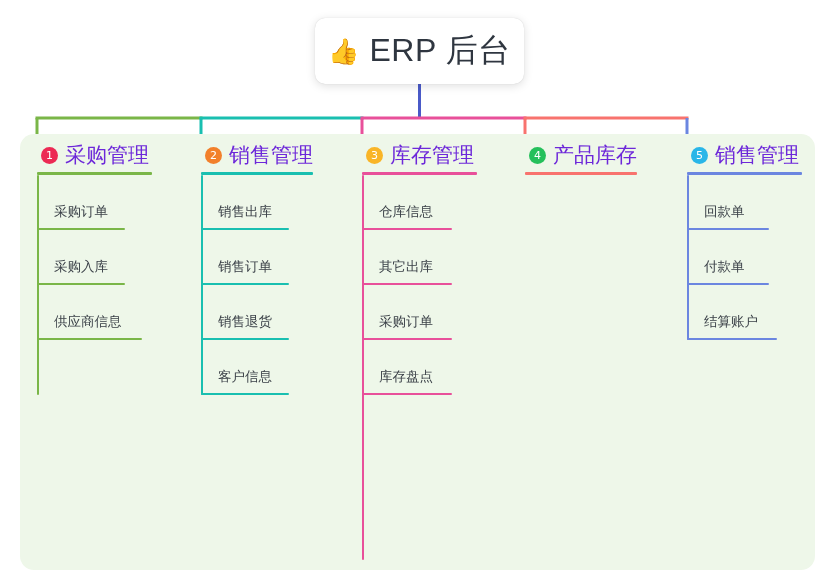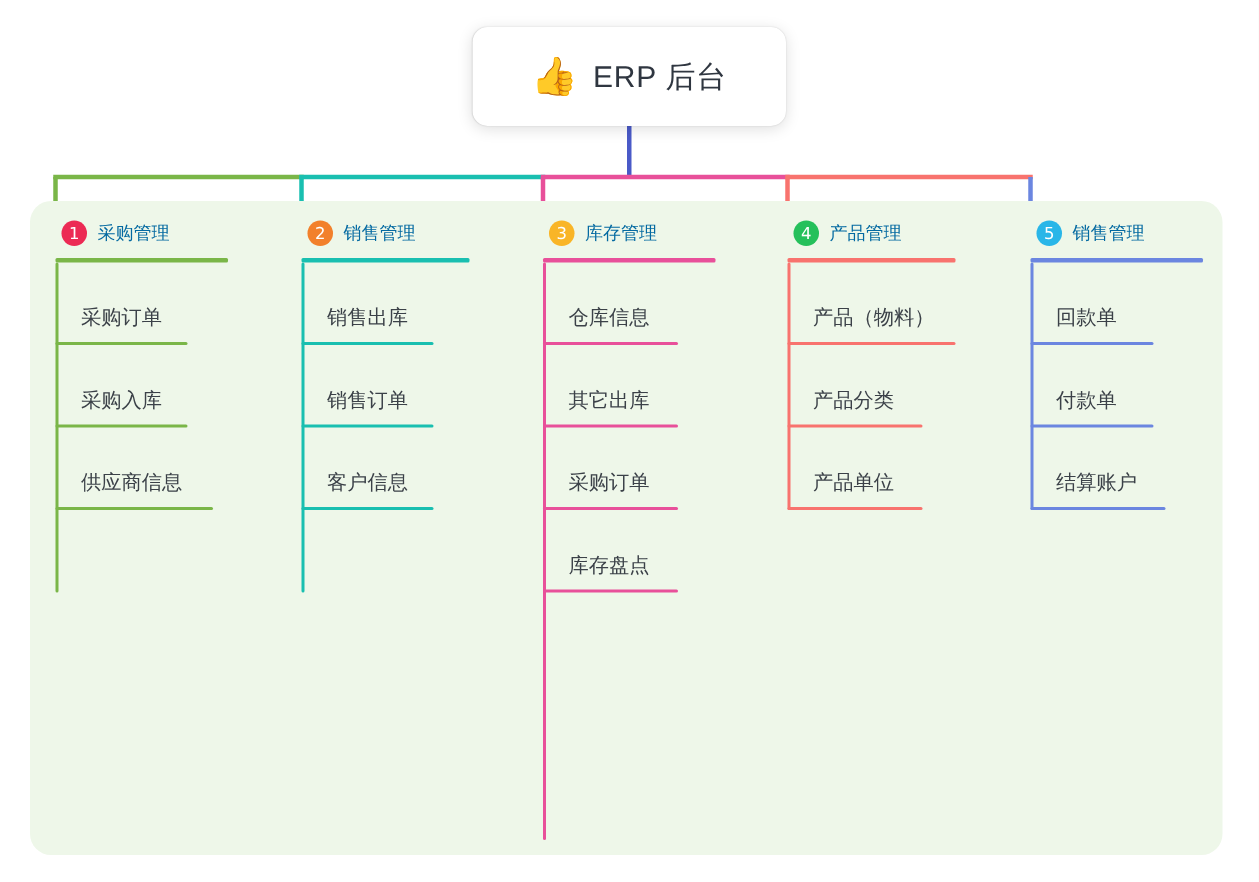--- a/index.html
+++ b/index.html
@@ -34,21 +34,21 @@
     justify-content: center;
     gap: 10px;
     box-sizing: border-box;
   }
   .root-emoji {
     font-size: 25px;
     line-height: 1;
     display: block;
   }
   .root-title {
-    font-size: 20px;
+    font-size: 32px;
     color: #2f3640;
     letter-spacing: 0.5px;
     white-space: nowrap;
   }
 
   
   #wires {
     position: absolute;
     left: 0;
     top: 0;
@@ -94,22 +94,22 @@
     height: 17px;
     border-radius: 50%;
     color: #ffffff;
     font-size: 11px;
     line-height: 17px;
     text-align: center;
     flex: 0 0 auto;
     font-family: "DejaVu Sans", sans-serif;
   }
   .col-title {
-    font-size: 12px;
-    color: #0369a1;
+    font-size: 21px;
+    color: #6d28d9;
     white-space: nowrap;
   }
   .head-rule {
     margin-top: 4px;
     margin-left: 17px;
     height: 3px;
     width: 115px;
     border-radius: 1px;
   }
 
@@ -207,20 +207,24 @@
           <div class="spine" style="background: rgb(25, 191, 176); height: 220px;"></div>
           <div class="item">
             <span class="item-label">销售出库</span>
             <div class="item-rule" style="background: rgb(25, 191, 176); width: 88px;"></div>
           </div>
           <div class="item">
             <span class="item-label">销售订单</span>
             <div class="item-rule" style="background: rgb(25, 191, 176); width: 88px;"></div>
           </div>
           <div class="item">
+            <span class="item-label">销售退货</span>
+            <div class="item-rule" style="background: rgb(25, 191, 176); width: 88px;"></div>
+          </div>
+          <div class="item">
             <span class="item-label">客户信息</span>
             <div class="item-rule" style="background: rgb(25, 191, 176); width: 88px;"></div>
           </div>
         </div>
       </div>
       <div class="column" style="left: 325px;">
         <div class="col-head">
           <span class="badge" style="background: rgb(249, 181, 39);">3</span>
           <span class="col-title">库存管理</span>
         </div>
@@ -241,38 +245,23 @@
           </div>
           <div class="item">
             <span class="item-label">库存盘点</span>
             <div class="item-rule" style="background: rgb(232, 80, 154); width: 90px;"></div>
           </div>
         </div>
       </div>
       <div class="column" style="left: 488px;">
         <div class="col-head">
           <span class="badge" style="background: rgb(37, 192, 91);">4</span>
-          <span class="col-title">产品管理</span>
+          <span class="col-title">产品库存</span>
         </div>
         <div class="head-rule" style="background: rgb(248, 115, 110); width: 112px;"></div>
-        <div class="items">
-          <div class="spine" style="background: rgb(248, 115, 110); height: 165px;"></div>
-          <div class="item">
-            <span class="item-label">产品（物料）</span>
-            <div class="item-rule" style="background: rgb(248, 115, 110); width: 112px;"></div>
-          </div>
-          <div class="item">
-            <span class="item-label">产品分类</span>
-            <div class="item-rule" style="background: rgb(248, 115, 110); width: 90px;"></div>
-          </div>
-          <div class="item">
-            <span class="item-label">产品单位</span>
-            <div class="item-rule" style="background: rgb(248, 115, 110); width: 90px;"></div>
-          </div>
-        </div>
       </div>
       <div class="column" style="left: 650px;">
         <div class="col-head">
           <span class="badge" style="background: rgb(41, 182, 232);">5</span>
           <span class="col-title">销售管理</span>
         </div>
         <div class="head-rule" style="background: rgb(107, 134, 224); width: 115px;"></div>
         <div class="items">
           <div class="spine" style="background: rgb(107, 134, 224); height: 165px;"></div>
           <div class="item">

